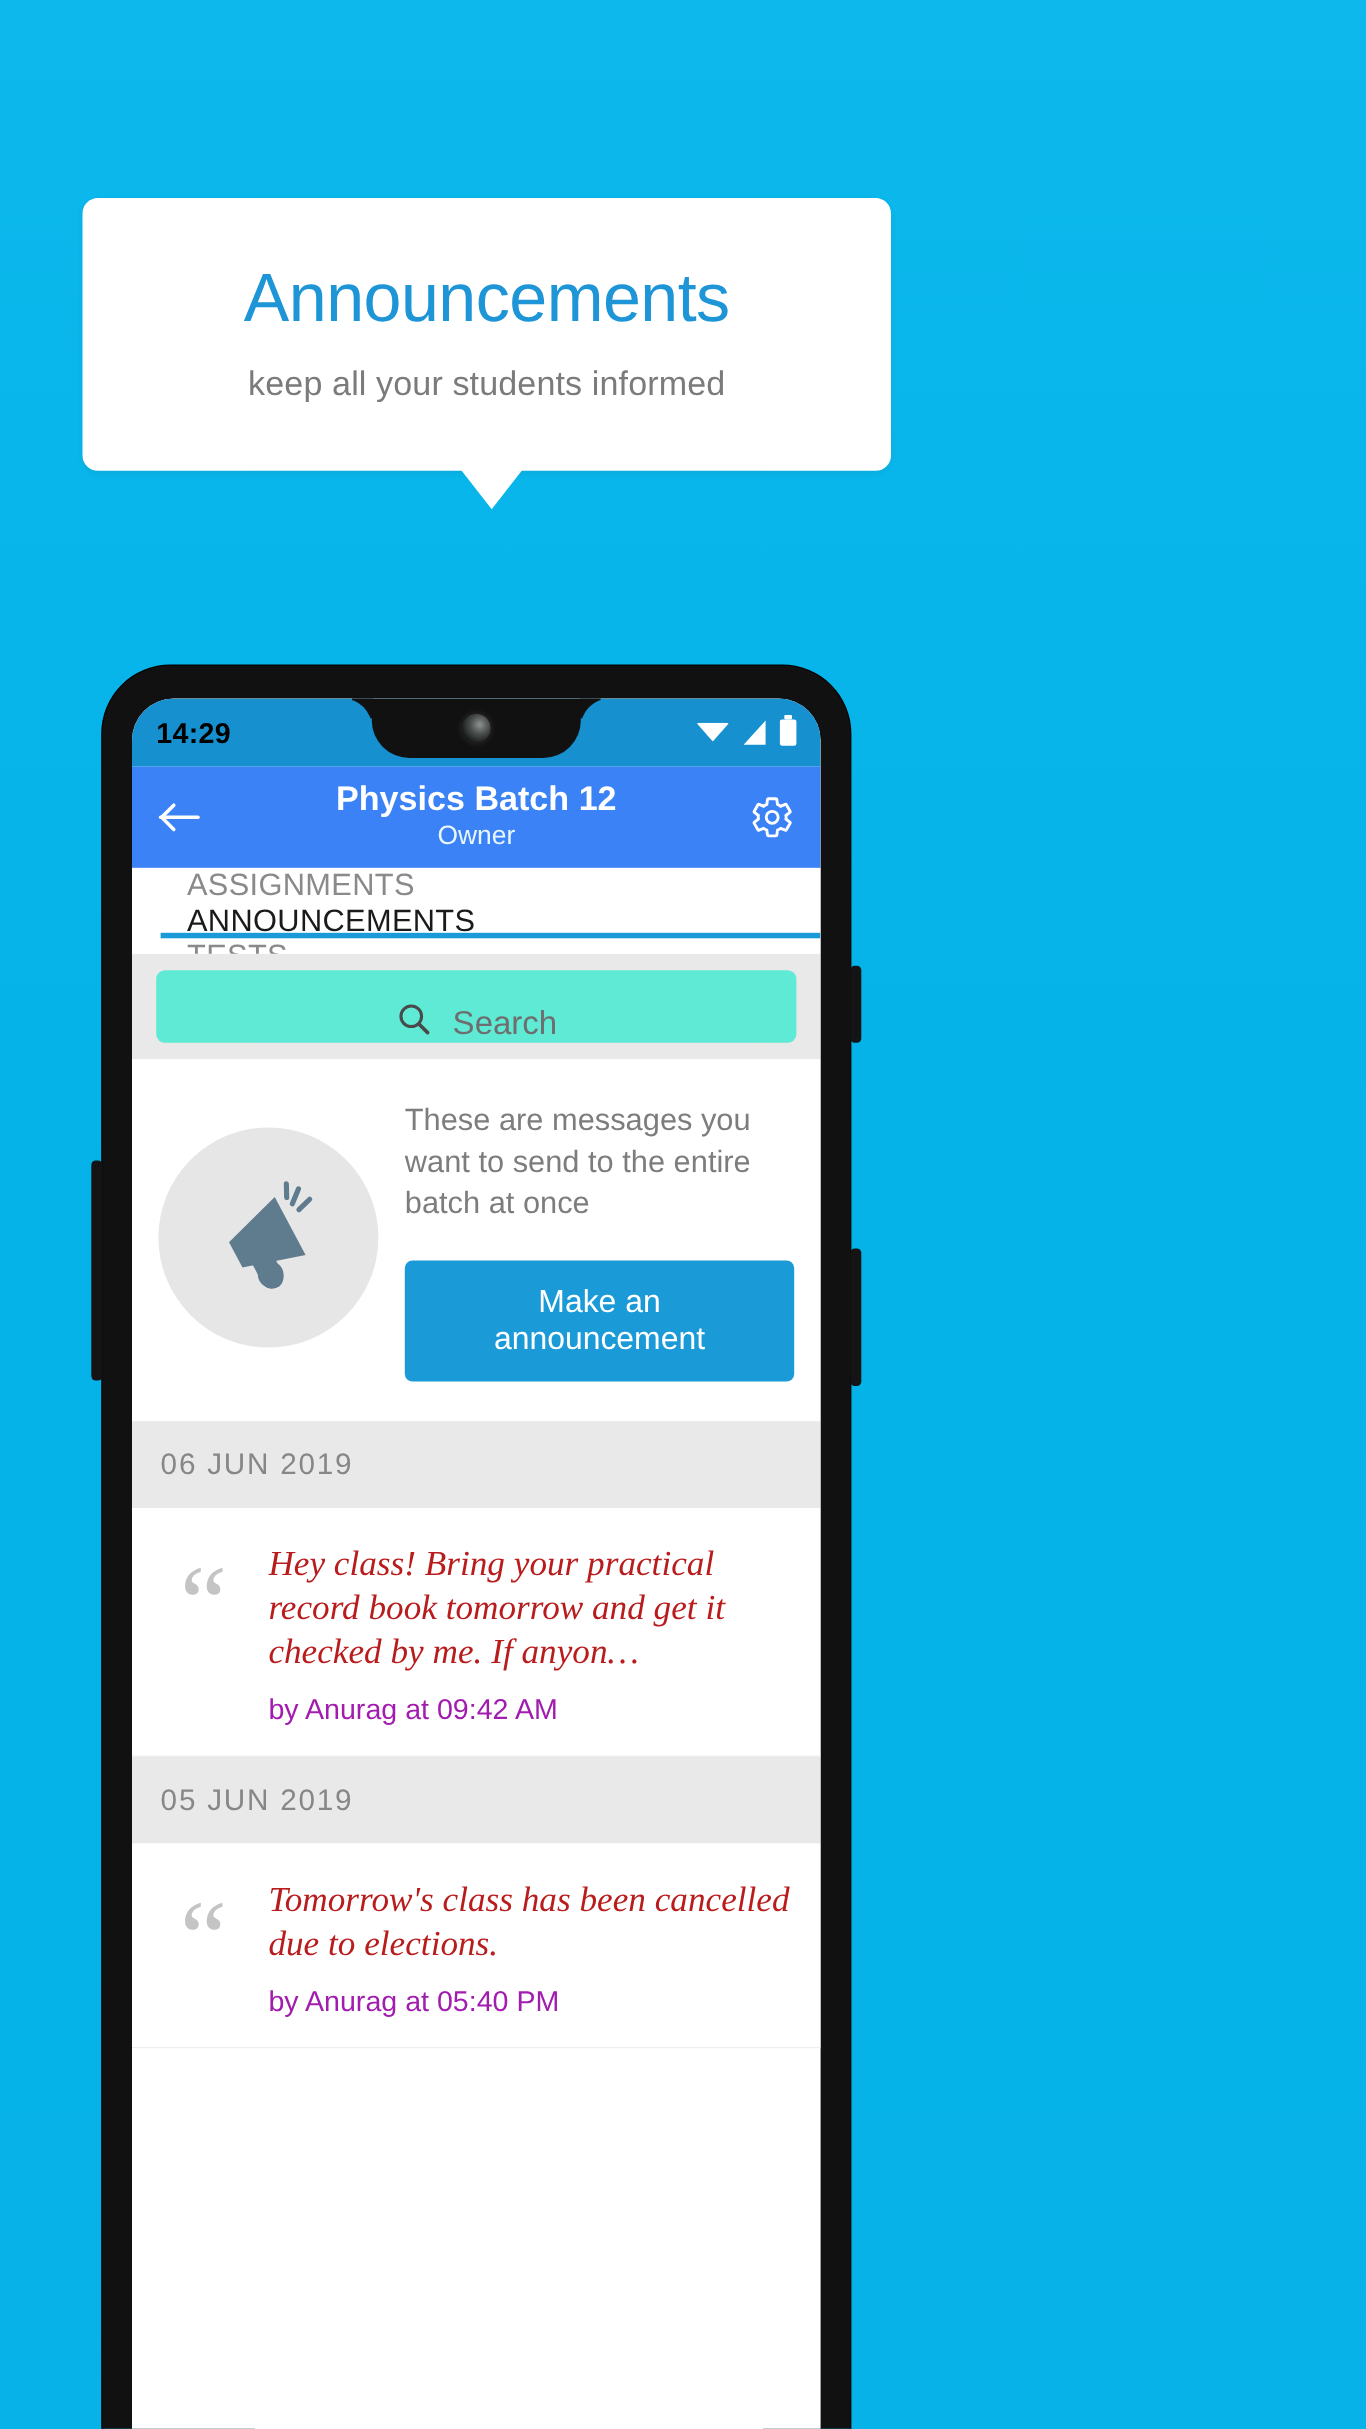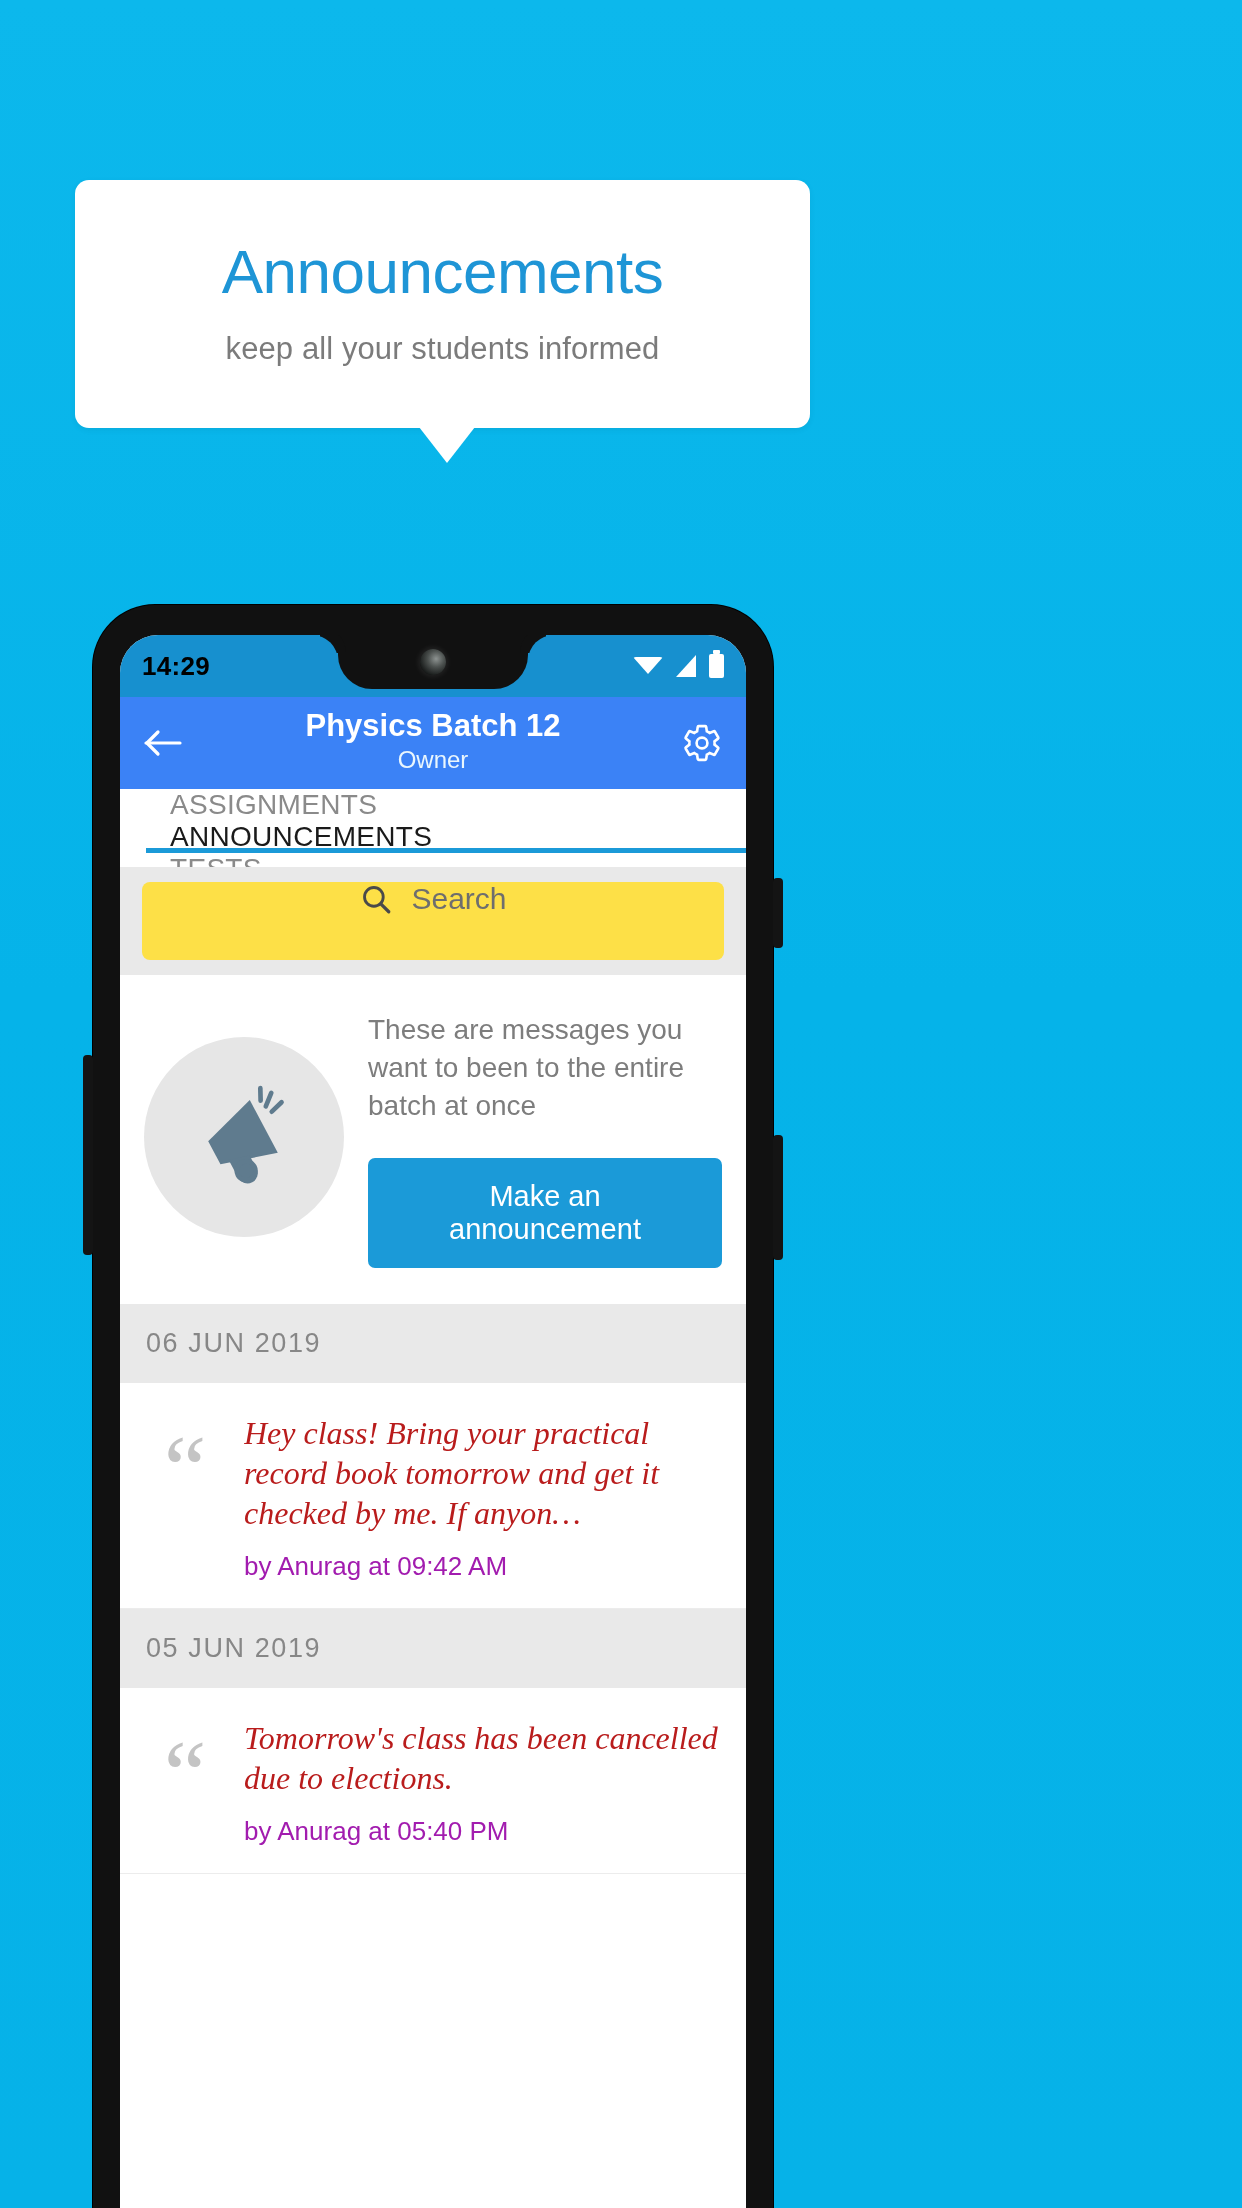--- a/index.html
+++ b/index.html
@@ -217,24 +217,24 @@
     height:5px;
     background:#1b9ad8;
   }
 
   
   #search-wrap {
     background:#e9e9e9;
     padding:15px 22px 15px 22px;
   }
   #search-box {
-    height:78px;
-    background:#fde047;
+    height:66px;
+    background:#5eead4;
     border-radius:8px;
-    display:flex; align-items:flex-start;
+    display:flex; align-items:flex-end;
     justify-content:center;
     gap:18px;
   }
   #search-placeholder {
     font-size:30px;
     color:#6e6e6e;
   }
 
   
   #make-row {
@@ -382,21 +382,21 @@
             <path d="M24 46 L84 28 L84 92 L24 74 Z" fill="#5f7b8e"></path>
             <path d="M34 74 L34 96 a11 11 0 0 0 22 0 L56 80 Z" fill="#5f7b8e"></path>
             <circle cx="45" cy="93" r="10" fill="none" stroke="#5f7b8e" stroke-width="5"></circle>
             <path d="M94 34 L100 22" stroke="#5f7b8e" stroke-width="5" stroke-linecap="round"></path>
             <path d="M99 50 L113 46" stroke="#5f7b8e" stroke-width="5" stroke-linecap="round"></path>
             <path d="M96 42 L108 32" stroke="#5f7b8e" stroke-width="5" stroke-linecap="round"></path>
           </g>
         </svg>
       </div>
       <div id="make-right">
-        <div id="make-desc">These are messages you want to been to the entire batch at once</div>
+        <div id="make-desc">These are messages you want to send to the entire batch at once</div>
         <button id="make-btn">Make an announcement</button>
       </div>
     </div>
 
     <div class="date-header">06 JUN 2019</div>
     <div class="ann-item">
       <div class="quote-mark">“</div>
       <div class="ann-body">
         <div class="ann-text wrap">Hey class! Bring your practical record book tomorrow and get it checked by me. If anyon…</div>
         <div class="ann-meta">by Anurag at 09:42 AM</div>

